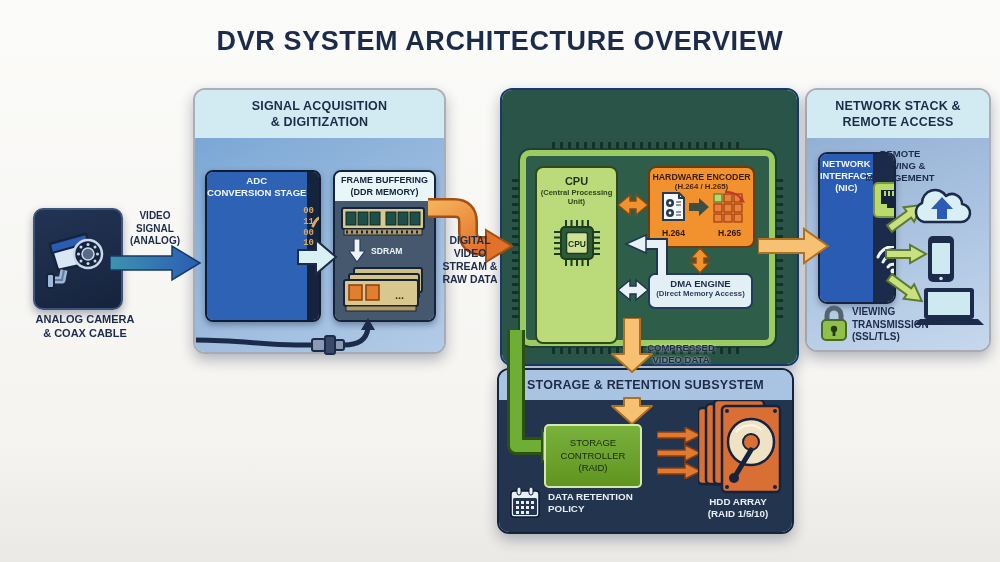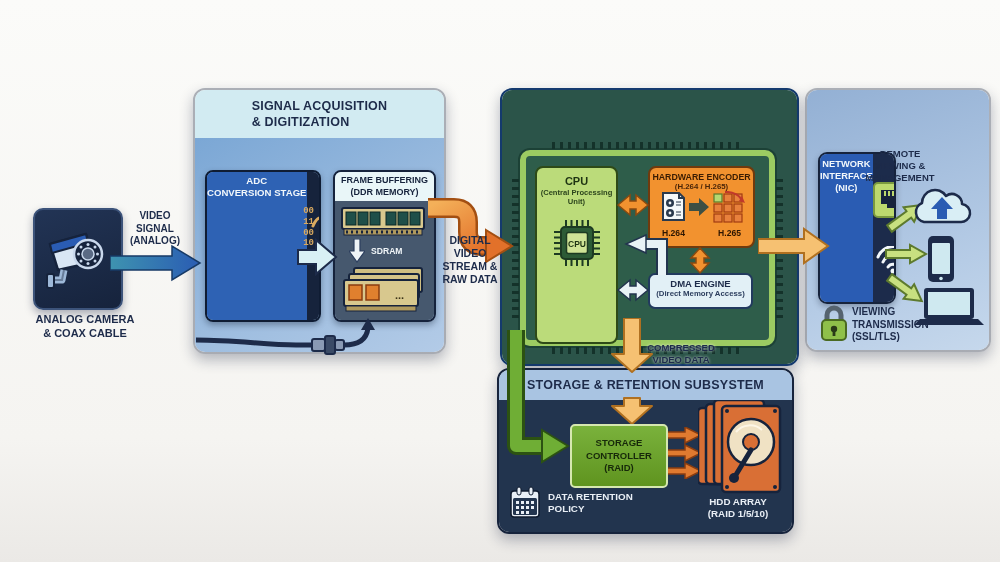--- a/index.html
+++ b/index.html
@@ -6,21 +6,21 @@
   .canvas{position:relative;width:1000px;height:562px;margin:0 auto;overflow:hidden;
           background:linear-gradient(180deg,#fbfbf9 0%,#f5f4f1 78%,#ebe9e6 100%);}
   .abs{position:absolute;}
   .pre{white-space:pre-line;}
   .title{left:0;right:0;top:26px;text-align:center;font-size:27px;font-weight:800;
          color:#1d2b4a;letter-spacing:.6px;z-index:3;}
 
   
   .panel{position:absolute;border-radius:12px;box-shadow:0 6px 14px rgba(20,30,60,.30);z-index:1;
          display:flex;flex-direction:column;overflow:hidden;border:2px solid rgba(22,35,60,.35);}
-  .panel-head{font-weight:800;color:#1d2b4a;text-align:left;display:flex;align-items:center;
+  .panel-head{font-weight:800;color:#1d2b4a;text-align:center;display:flex;align-items:center;
               justify-content:center;font-size:12.5px;line-height:1.3;letter-spacing:.2px;}
 
   
   .p-signal{left:193px;top:88px;width:249px;height:262px;}
   .p-signal .panel-head{height:48px;background:#d2ebf2;}
   .p-signal .panel-body{flex:1;background:linear-gradient(150deg,#7ba7d5 0%,#9cbcdf 55%,#b3cbe7 100%);}
 
   
   .p-soc{left:500px;top:88px;width:295px;height:274px;border-color:#143a6e;}
   .p-soc .panel-head{height:48px;background:#2a5cb3;color:#f2f7fb;}
@@ -94,49 +94,52 @@
   
   .nic-box{left:818px;top:152px;width:74px;height:148px;z-index:3;border-radius:9px;
            border:2px solid #16233c;display:flex;flex-direction:row;overflow:hidden;
            box-shadow:0 3px 6px rgba(10,20,40,.3);}
   .nic-head{background:#2a5cb3;color:#f2f7fb;font-size:9.3px;font-weight:800;text-align:center;
             line-height:1.3;padding:4px 0;}
   .nic-body{flex:1;background:#1c2b4b;display:flex;flex-direction:column;align-items:center;
             justify-content:space-evenly;}
 
   
-  .ctrl-box{left:570px;top:424px;width:94px;height:60px;z-index:5;border-radius:5px;
+  .ctrl-box{left:544px;top:424px;width:94px;height:60px;z-index:5;border-radius:5px;
             background:linear-gradient(180deg,#7ab23c,#5f941f);border:2px solid #d6e8b0;
             display:flex;align-items:center;justify-content:center;text-align:center;
-            font-size:9.5px;font-weight:700;color:#17290a;line-height:1.3;}
+            font-size:9.5px;font-weight:400;color:#17290a;line-height:1.3;}
 
   .camera-box{left:33px;top:208px;width:86px;height:98px;background:linear-gradient(160deg,#223455,#16233c);
               border:2px solid #3c537a;border-radius:10px;z-index:3;display:flex;align-items:center;
               justify-content:center;box-shadow:0 4px 9px rgba(20,30,60,.35);}
 
   svg.arrow{position:absolute;z-index:4;pointer-events:none;}
   svg.icon{position:absolute;z-index:5;pointer-events:none;}
 </style>
 </head>
 <body>
 
 <div class="canvas">
 
+  <div class="abs title">DVR SYSTEM ARCHITECTURE OVERVIEW</div>
 
   <div class="panel p-signal">
     <div class="panel-head pre">SIGNAL ACQUISITION
 &amp; DIGITIZATION</div>
     <div class="panel-body"></div>
   </div>
 
   <div class="panel p-soc">
     <div class="panel-body"></div>
   </div>
 
   <div class="panel p-net">
+    <div class="panel-head pre">NETWORK STACK &amp;
+REMOTE ACCESS</div>
     <div class="panel-body"></div>
   </div>
 
   <div class="panel p-store">
     <div class="panel-head">STORAGE &amp; RETENTION SUBSYSTEM</div>
     <div class="panel-body"></div>
   </div>
 
   <div class="board">
     <div class="pins-t"></div>

